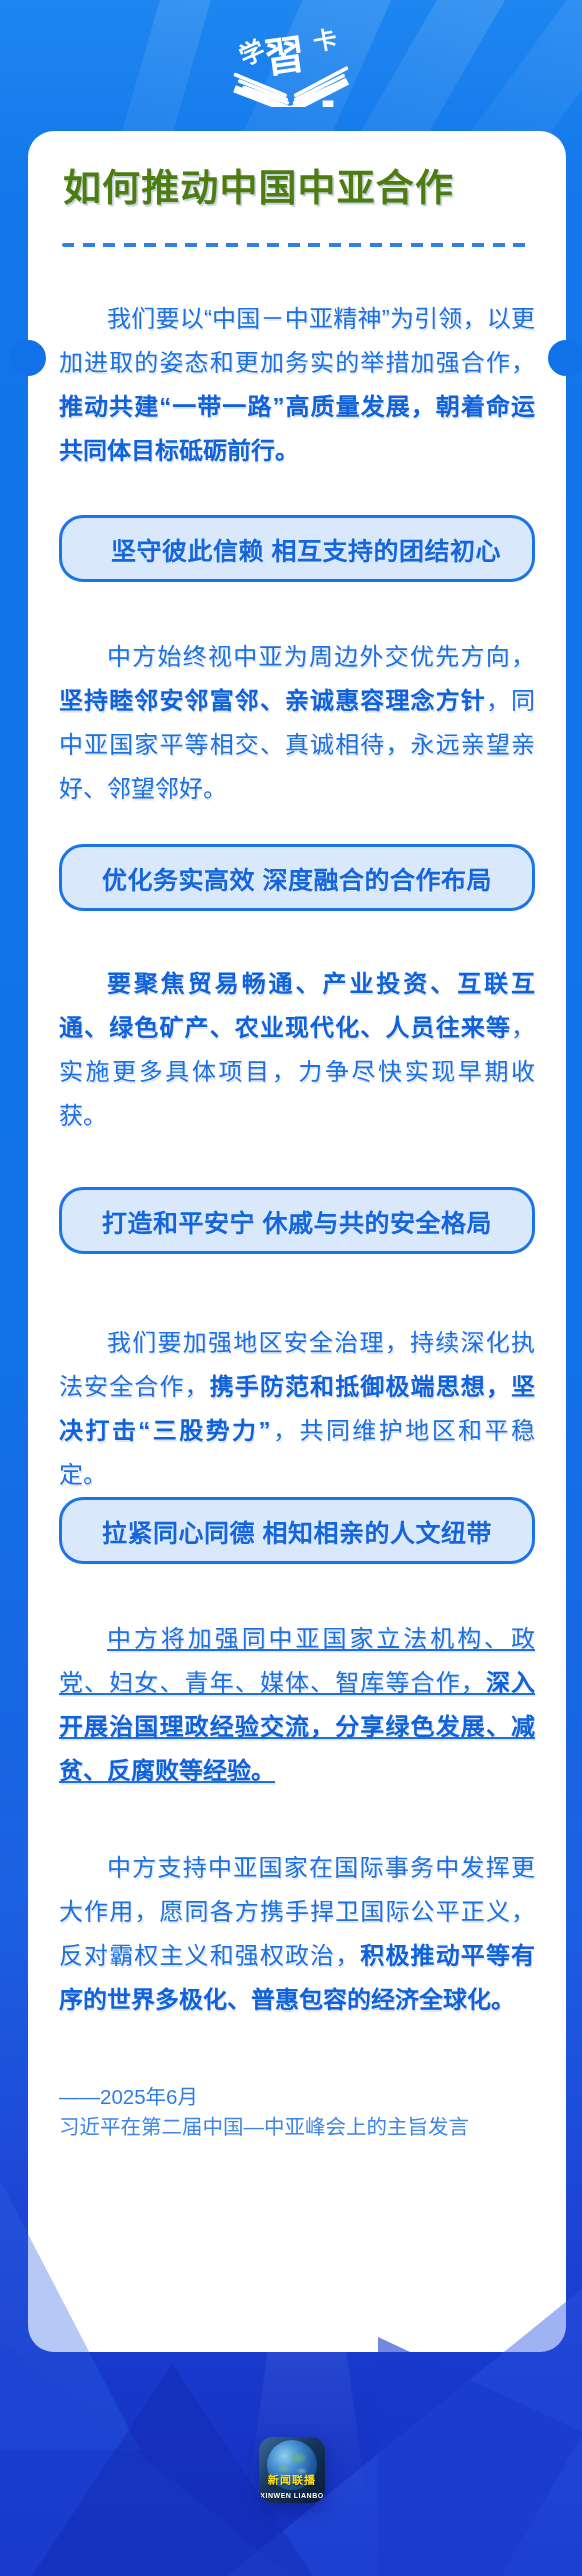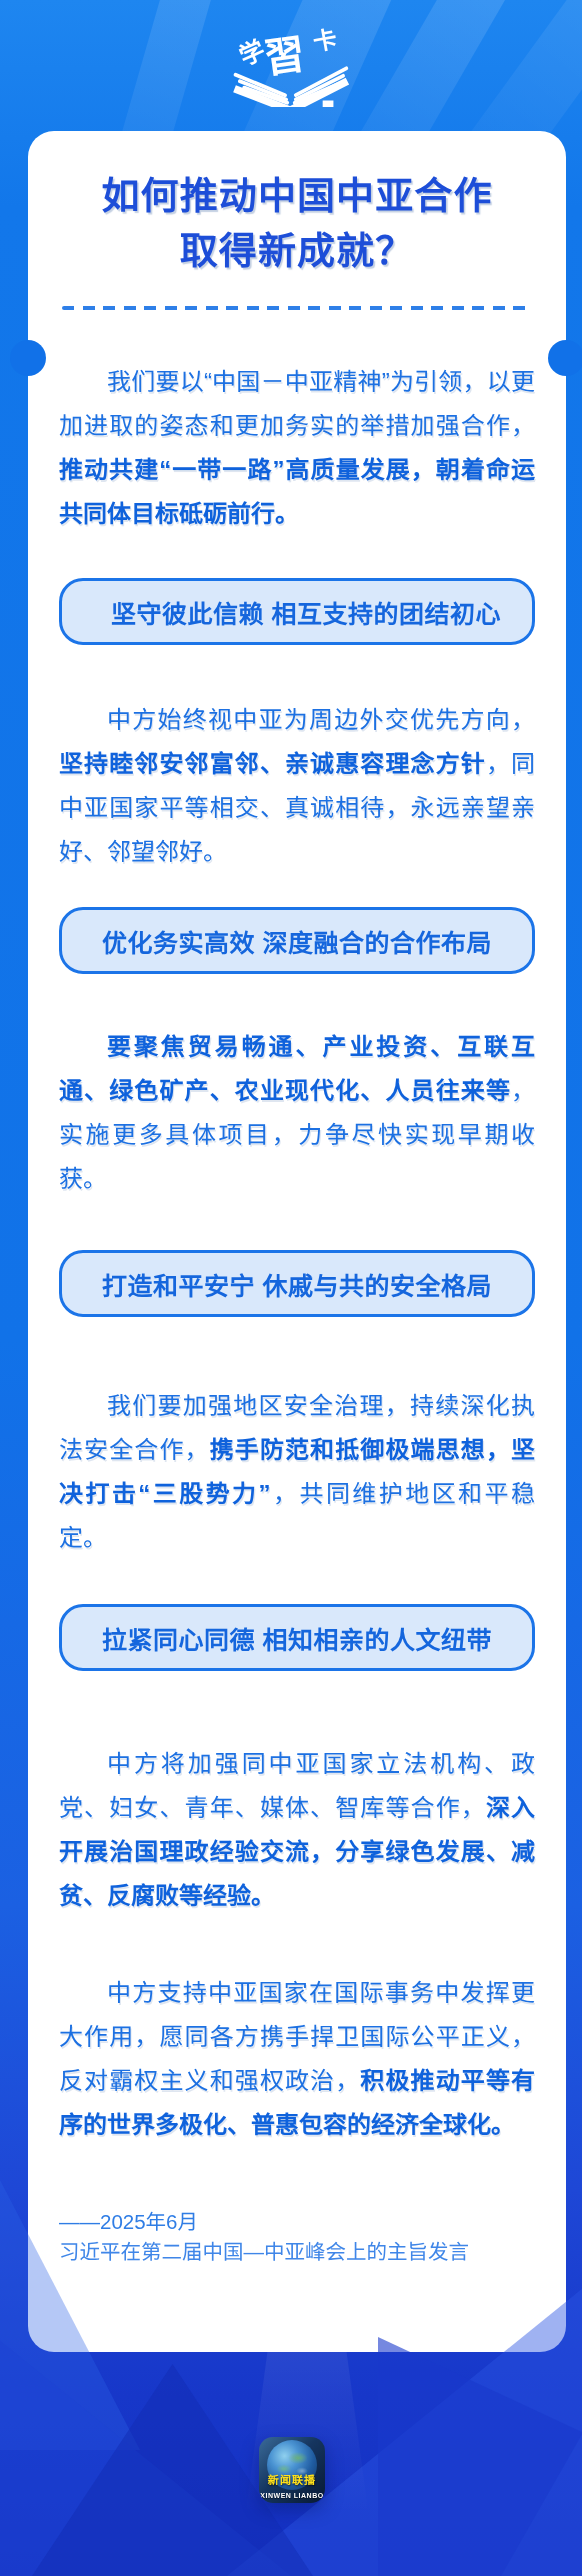--- a/index.html
+++ b/index.html
@@ -24,36 +24,36 @@
     background:linear-gradient(180deg,rgba(255,255,255,.10),rgba(255,255,255,0) 80%);
     clip-path:polygon(30% 0,70% 0,100% 100%,0 100%);}
   
   .brand{position:absolute;left:232px;top:20.5px;width:119px;height:86px;}
   
   .card{position:absolute;left:28px;top:131px;width:538px;height:2221px;background:#ffffff;
     border-radius:26px;box-sizing:border-box;padding:26px 31px 0 31px;}
   .notch{position:absolute;width:36px;height:36px;border-radius:50%;background:#1171e8;top:209px;}
   .notch.nl{left:-18px;}
   .notch.nr{right:-18px;}
-  .title{margin:12px;text-align:center;font-size:38px;line-height:55px;font-weight:900;color:#1d4ed8;
+  .title{margin:4px;text-align:left;font-size:38px;line-height:55px;font-weight:900;color:#4d7c0f;
     letter-spacing:1.1px;text-shadow:1.6px 2.2px 1.1px rgba(125,150,190,.45);}
   .title span{display:block;}
   .dashes{margin:27px 3.2px 0 3.2px;height:4.3px;border-radius:2.2px;
     background:repeating-linear-gradient(90deg,#2e7fe8 0 12px,rgba(0,0,0,0) 12px 20.5px);}
   .body{margin:0;font-size:24px;line-height:44px;color:#1c70e2;text-align:justify;text-indent:2em;
     text-shadow:1.1px 1.6px 0.5px rgba(140,165,200,.28);}
   .body b{font-weight:800;color:#0f62dc;}
   .p-intro{margin-top:50px;}
   .pill{height:67px;box-sizing:border-box;border:3.8px solid #1b74e8;background:#d9e8fb;border-radius:24px;
     display:flex;align-items:center;justify-content:center;}
   .pill span{font-size:25px;font-weight:800;color:#1566dd;letter-spacing:0.5px;}
   .m-pill1{margin-top:42px;padding-left:18px;} .m-par1{margin-top:53px;}
   .m-pill2{margin-top:33px;} .m-par2{margin-top:53px;font-family:Liberation Mono, monospace;}
   .m-pill3{margin-top:47px;} .m-par3{margin-top:67px;}
-  .m-pill4{margin-top:44px;} .m-par4{margin-top:71px;}
+  .m-pill4{} .m-par4{margin-top:53px;text-decoration:underline;}
   .m-pill5{margin-top:39px;} .m-par5{margin-top:53px;}
   .attribution{margin-top:60px;text-align:left;padding-right:2.2px;}
   .attr-date{font-size:20.5px;line-height:30px;color:#2f7de5;}
   .attr-source{font-size:20.5px;line-height:30px;color:#3f86e8;}
   
   .np-logo{position:absolute;left:259px;top:2437px;width:66px;height:66px;border-radius:14px;overflow:hidden;
     background:linear-gradient(135deg,#3a6b99 0%,#15355f 45%,#081a35 100%);
     box-shadow:0 6.5px 18.3px rgba(0,15,80,.35);}
   .earth{position:absolute;left:8px;top:3.2px;width:50px;height:50px;border-radius:50%;
     background:radial-gradient(circle at 35% 32%,#8fd0ee 0%,#4a93d2 30%,#1f5ba0 62%,#113158 100%);}
@@ -96,21 +96,20 @@
       <path d="M168 148 h20 v30 l-10 -9 l-10 9 Z" fill="#ffffff"></path>
     </svg>
   </div>
 
   <main class="card">
     <div class="notch nl"></div>
     <div class="notch nr"></div>
 
     <h1 class="title">
       <span>如何推动中国中亚合作</span>
-      <span>取得新成就？</span>
     </h1>
 
     <div class="dashes"></div>
 
     <p class="body p-intro"><span>我们要以“中国－中亚精神”为引领，以更加进取的姿态和更加务实的举措加强合作，</span><b>推动共建“一带一路”高质量发展，朝着命运共同体目标砥砺前行。</b></p>
 
     <div class="pill m-pill1">
       <span>坚守彼此信赖 相互支持的团结初心</span>
     </div>
     <p class="body m-par1"><span>中方始终视中亚为周边外交优先方向，</span><b>坚持睦邻安邻富邻、亲诚惠容理念方针</b><span>，同中亚国家平等相交、真诚相待，永远亲望亲好、邻望邻好。</span></p>

